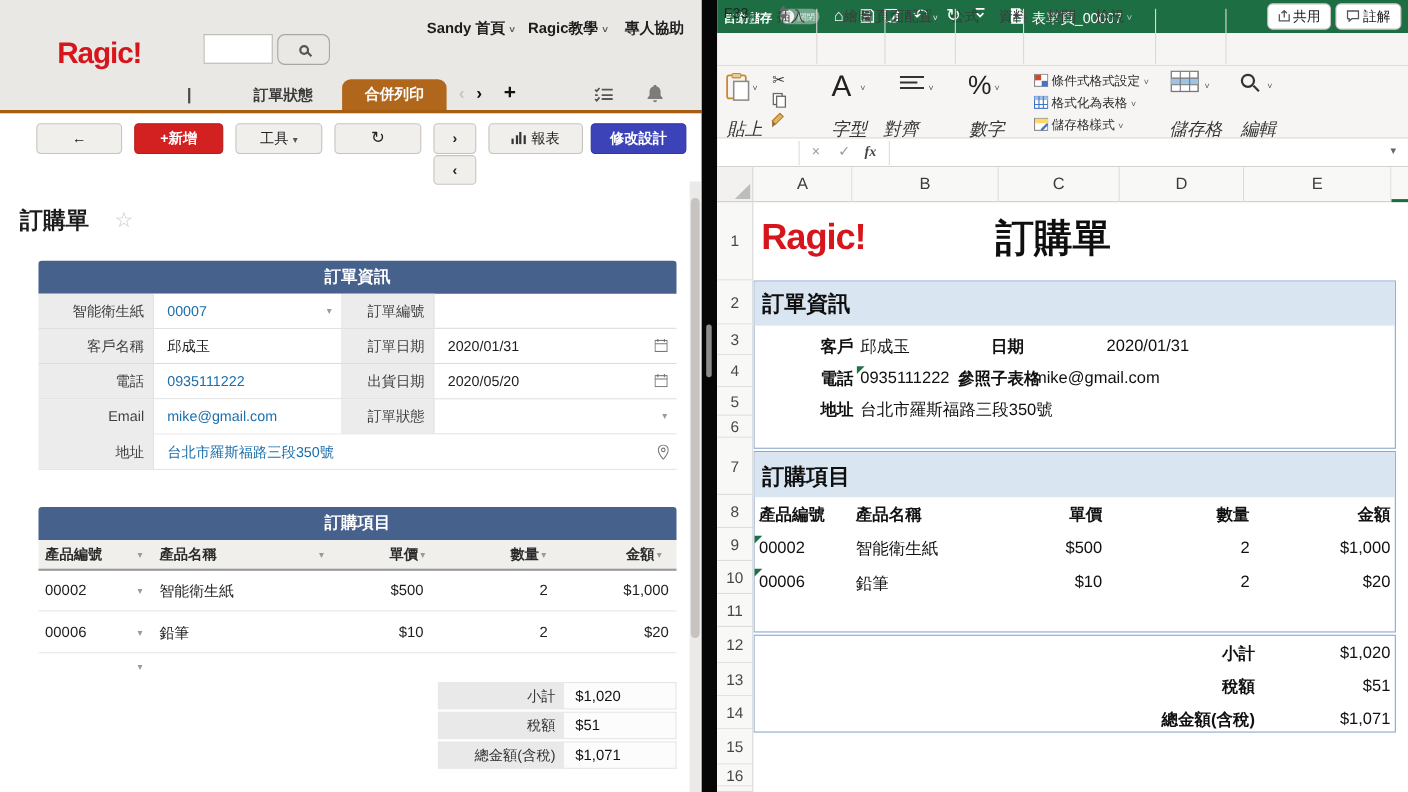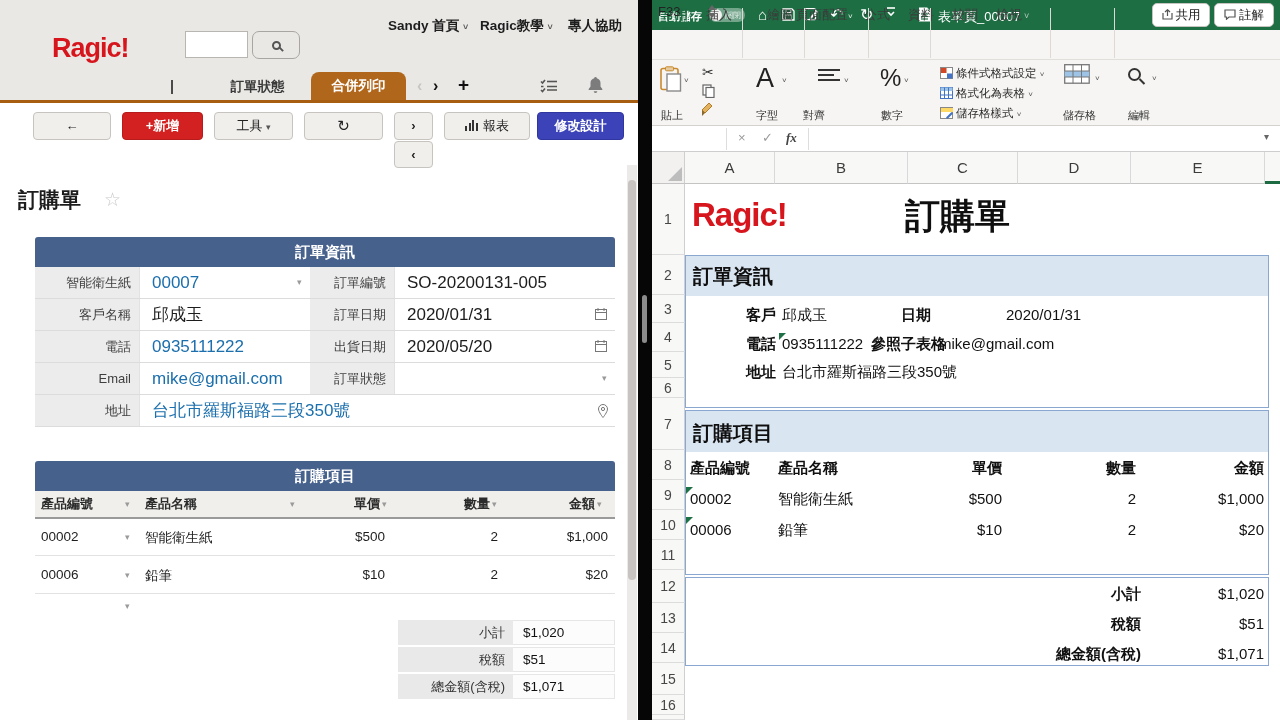--- a/index.html
+++ b/index.html
@@ -37,21 +37,21 @@
 
   .page-title { left:18px; top:186px; font-size:21px; font-weight:700; color:#1c1c1c; }
   .fav-star { left:104px; top:188px; font-size:19px; color:#c8c8c8; }
 
   
   .sec { left:35px; width:580px; }
   .sec-head { height:30px; background:#46618c; border-radius:3px 3px 0 0; color:#fff; font-weight:700; font-size:15px; text-align:center; line-height:30px; }
   .frow { position:absolute; left:0; width:580px; height:32px; border-bottom:1px solid #dcdcdc; }
   .fcell { position:absolute; top:0; height:31px; line-height:31px; font-size:13px; overflow:hidden; white-space:nowrap; }
   .flabel { background:#ececec; color:#3f3f3f; text-align:right; padding-right:8px; border-right:1px solid #e2e2e2; }
-  .fvalue { background:#fff; padding-left:12px; color:#1d1d1d; font-size:17px; }
+  .fvalue { background:#fff; padding-left:12px; color:#1d1d1d; font-size:13px; }
   .link { color:#1b6fad; }
   .cell-caret { position:absolute; top:0; font-size:9px; color:#9a9a9a; line-height:31px; }
   .cell-ico { position:absolute; top:9px; }
 
   .items-colhead { position:absolute; left:0; width:580px; height:28px; background:#f0efec; border-bottom:2px solid #9a9a9a; }
   .ihc { position:absolute; top:0; height:26px; line-height:26px; font-size:13px; font-weight:700; color:#2b2b2b; white-space:nowrap; }
   .irow { position:absolute; left:0; width:580px; border-bottom:1px solid #e2e2e2; background:#fff; }
   .icell { position:absolute; font-size:13.5px; color:#1d1d1d; white-space:nowrap; }
   .num { text-align:right; }
 
@@ -80,21 +80,21 @@
   .mag-w { width:10px; height:10px; border:2px solid #fff; border-radius:50%; position:relative; display:inline-block; }
   .mag-w::after { content:""; position:absolute; width:2px; height:6px; background:#fff; right:-3px; bottom:-5px; transform:rotate(-45deg); }
 
   .xl-tabs { left:0; top:30px; width:628px; height:30px; background:#f6f5f3; border-bottom:1px solid #e2dfdb; }
   .xtab { position:absolute; top:6px; font-size:13px; color:#3b3b3b; cursor:pointer; white-space:nowrap; }
   .xtab.active { color:#1e6b41; font-weight:700; border-bottom:3px solid #1e6b41; padding-bottom:3px; }
   .xl-btn { position:absolute; top:3px; height:24px; background:#fff; border:1px solid #c6c4c1; border-radius:5px; font-size:12.5px; color:#222; line-height:22px; text-align:center; cursor:pointer; }
 
   .xl-ribbon { left:0; top:60px; width:628px; height:66px; background:#f6f5f3; border-bottom:1px solid #d5d2ce; }
   .rsep { position:absolute; top:8px; width:1px; height:50px; background:#ddd9d4; }
-  .rlabel { position:absolute; font-size:11px; color:#333; white-space:nowrap; }
+  .rlabel { position:absolute; font-size:16px; color:#333; white-space:nowrap;font-style:italic; }
   .rsmall { position:absolute; font-size:11.5px; color:#2c2c2c; white-space:nowrap; cursor:pointer; }
   .rcaret { font-size:8px; color:#555; }
   .bigA { position:absolute; font-size:27px; color:#222; font-weight:400; }
   .bigPct { position:absolute; font-size:24px; color:#222; }
   .mag-d { width:13px; height:13px; border:2px solid #333; border-radius:50%; position:relative; display:inline-block; }
   .mag-d::after { content:""; position:absolute; width:2px; height:7px; background:#333; right:-4px; bottom:-6px; transform:rotate(-45deg); }
 
   .xl-formula { left:0; top:126px; width:628px; height:26px; background:#fff; border-bottom:1px solid #cfcecc; }
   .name-box { left:6px; top:4px; width:46px; font-size:13px; color:#222; }
   .spin { left:56px; top:5px; }
@@ -177,21 +177,20 @@
     <div class="abs fav-star">☆</div>
 
     <div class="abs sec" style="top:237px; height:190px;">
       <div class="sec-head">訂單資訊</div>
 
       <div class="frow" style="top:30px;">
         <div class="fcell flabel" style="left:0; width:105px;">智能衛生紙</div>
         <div class="fcell fvalue link" style="left:105px; width:170px;">00007</div>
         <span class="cell-caret" style="left:262px;">▾</span>
         <div class="fcell flabel" style="left:275px; width:85px;">訂單編號</div>
-        <div class="fcell fvalue" style="left:360px; width:220px;">SO-20200131-005</div>
       </div>
 
       <div class="frow" style="top:62px;">
         <div class="fcell flabel" style="left:0; width:105px;">客戶名稱</div>
         <div class="fcell fvalue" style="left:105px; width:170px;">邱成玉</div>
         <div class="fcell flabel" style="left:275px; width:85px;">訂單日期</div>
         <div class="fcell fvalue" style="left:360px; width:220px;">2020/01/31</div>
         <span class="cell-ico" style="left:560px;">
             <svg width="12" height="12" viewBox="0 0 12 12">
               <rect x="0.5" y="1.5" width="11" height="10" fill="none" stroke="#777"></rect>

